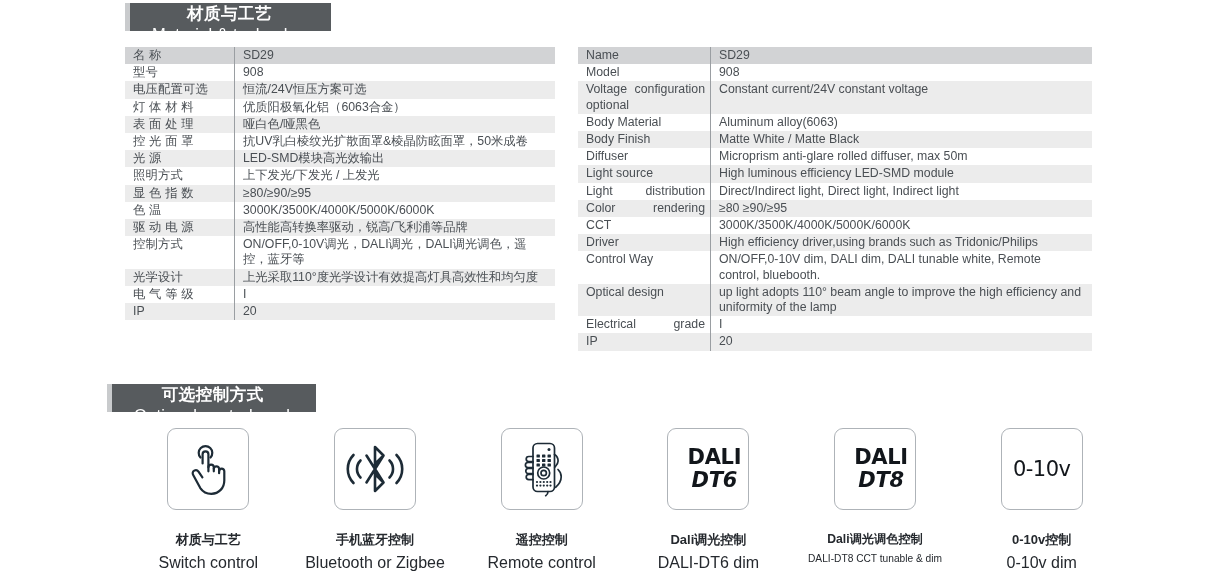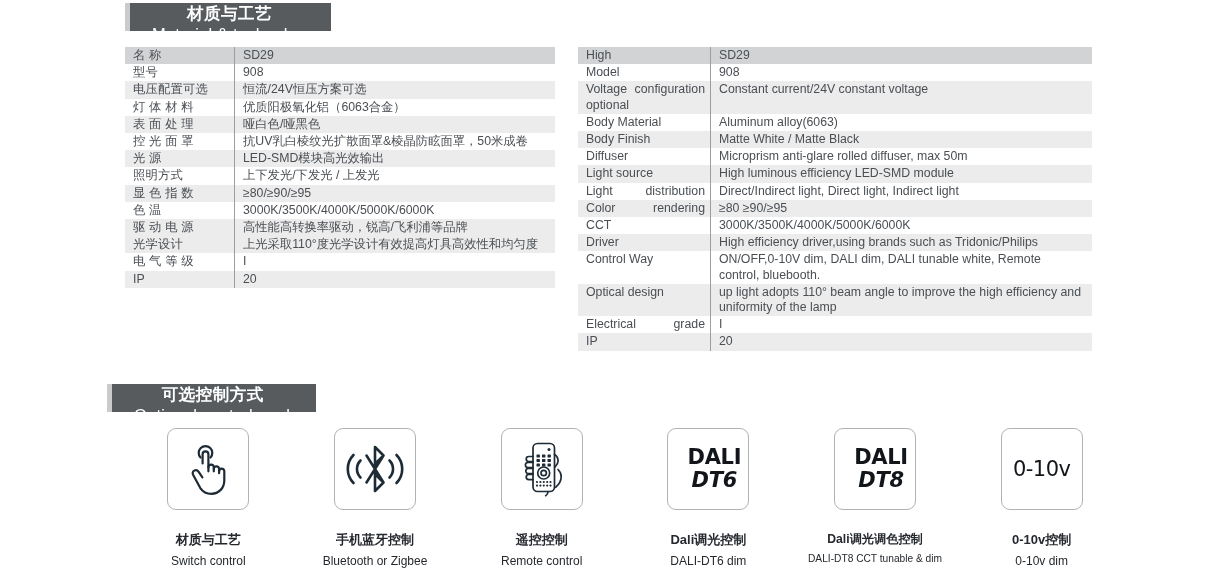--- a/index.html
+++ b/index.html
@@ -133,21 +133,21 @@
   }
   .mode-label-cn{
     margin-top:21px;
     font-size:13px;
     color:#25292e;
     font-weight:bold;
     white-space:nowrap;
   }
   .mode-label-en{
     margin-top:5px;
-    font-size:12px;
+    font-size:16px;
     color:#25292e;
     white-space:nowrap;
   }
   .mode-label-cn.sm{font-size:12.2px;}
   .mode-label-en.sm{font-size:10.2px;}
   svg{display:block;}
 </style>
 </head>
 <body>
 
@@ -199,20 +199,24 @@
         <td class="v">≥80/≥90/≥95</td>
       </tr>
       <tr class="even">
         <td class="k">色 温</td>
         <td class="v">3000K/3500K/4000K/5000K/6000K</td>
       </tr>
       <tr class="odd">
         <td class="k">驱 动 电 源</td>
         <td class="v">高性能高转换率驱动，锐高/飞利浦等品牌</td>
       </tr>
+      <tr class="even">
+        <td class="k">控制方式</td>
+        <td class="v"> ON/OFF,0-10V调光，DALI调光，DALI调光调色，遥控，蓝牙等</td>
+      </tr>
       <tr class="odd">
         <td class="k">光学设计</td>
         <td class="v">上光采取110°度光学设计有效提高灯具高效性和均匀度</td>
       </tr>
       <tr class="even">
         <td class="k">电 气 等 级</td>
         <td class="v">I</td>
       </tr>
       <tr class="odd">
         <td class="k">IP</td>
@@ -221,21 +225,21 @@
     </tbody>
 </table>
 
 <table class="spec-table" id="table-en">
   <colgroup>
       <col class="c1">
       <col class="c2">
     </colgroup>
   <tbody>
       <tr class="head">
-        <td class="k">High</td>
+        <td class="k">Name</td>
         <td class="v">SD29</td>
       </tr>
       <tr class="even">
         <td class="k">Model</td>
         <td class="v">908</td>
       </tr>
       <tr class="odd">
         <td class="k justify-key">Voltage configuration optional</td>
         <td class="v">Constant current/24V constant voltage</td>
       </tr>

